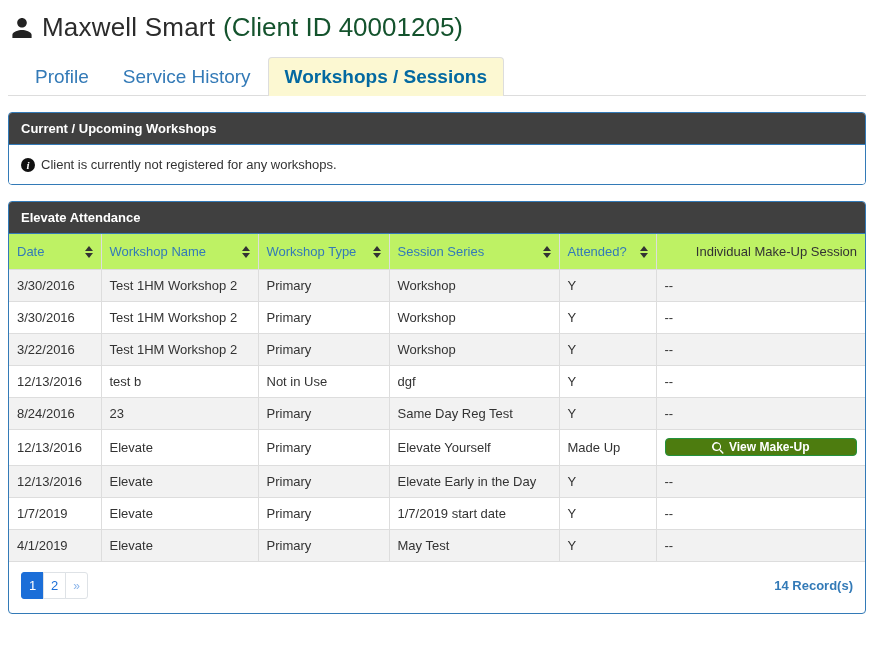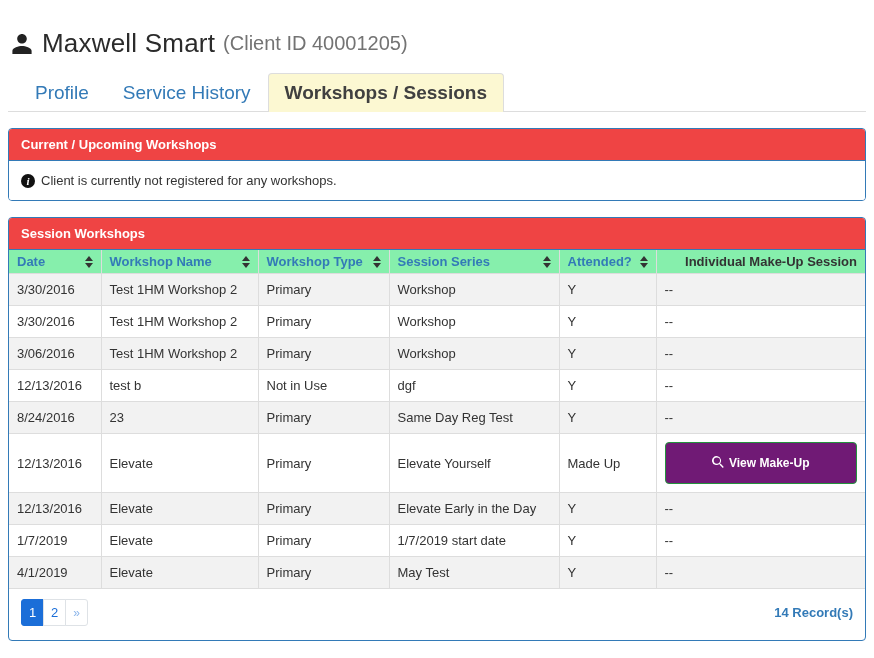--- a/index.html
+++ b/index.html
@@ -2,76 +2,76 @@
 <html><head>
 <meta charset="utf-8">
 <style>
   * { box-sizing: border-box; margin: 0; padding: 0; }
   html, body { background: #fff; width: 874px; height: 658px; }
   body {
     font-family: "Liberation Sans", "DejaVu Sans", sans-serif;
     font-size: 13px;
     color: #333;
   }
-  .container { padding: 10px 8px 0 8px; margin-top: 16px; }
+  .container { padding: 10px 8px 0 8px; }
 
   
   .page-header { display: flex; align-items: center; gap: 8px; margin: 2px 0 14px 2px; }
   .user-icon svg { width: 24px; height: 24px; fill: #222; display: block; }
   .page-title { font-size: 26px; font-weight: 400; color: #2b2b2b; letter-spacing: .2px; }
-  .client-id { font-size: 20px; color: #737373; font-weight: 400; }
+  .client-id { font-size: 26px; color: #14532d; font-weight: 400; }
 
   
   .nav-tabs { display: flex; border-bottom: 1px solid #ddd; padding-left: 10px; }
   .nav-tab {
     padding: 8px 16px; font-size: 19px; color: #337ab7; cursor: pointer;
     border: 1px solid transparent; border-bottom: none; margin-bottom: -1px;
     border-radius: 4px 4px 0 0; text-decoration: none; display: block;
   }
   .nav-tab.active {
-    background: #fcf8d2; color: #404040; font-weight: bold;
+    background: #fcf8d2; color: #0369a1; font-weight: bold;
     border-color: #ddd #ddd #fcf8d2 #ddd;
   }
 
   
   .panel { border: 1px solid #337ab7; border-radius: 4px; margin-top: 16px; overflow: hidden; }
   .panel-heading {
-    background: #ef4444; color: #fff; font-weight: bold; font-size: 13px;
+    background: #404040; color: #fff; font-weight: bold; font-size: 13px;
     padding: 8px 12px; border-bottom: 1px solid #337ab7;
   }
   .panel-body { padding: 12px 12px; background: #fff; }
   .info-line { display: flex; align-items: center; gap: 6px; }
   .info-icon {
     width: 14px; height: 14px; border-radius: 50%; background: #111; color: #fff;
     display: inline-flex; align-items: center; justify-content: center;
     font-family: "Liberation Serif", "DejaVu Serif", serif;
     font-size: 11px; font-weight: bold; font-style: italic; flex: 0 0 14px;
   }
 
   
   table.attendance { width: 100%; border-collapse: collapse; table-layout: fixed; background: #fff; }
   table.attendance th, table.attendance td {
     border-left: 1px solid #ddd; border-bottom: 1px solid #ddd;
     padding: 8px 8px; text-align: left; font-size: 13px; overflow: hidden; white-space: nowrap;
   }
   table.attendance th:first-child, table.attendance td:first-child { border-left: none; }
   table.attendance th {
-    color: #337ab7; font-weight: bold; padding: 4px 8px; position: relative; cursor: pointer;
-    background: #86efac;
+    color: #337ab7; font-weight: normal; padding: 10px 8px; position: relative; cursor: pointer;
+    background: #bef264;
   }
   table.attendance th.plain { color: #333; cursor: default; text-align: right; }
   tr.striped td { background: #f2f2f2; }
   .sort-icon { position: absolute; right: 8px; top: 50%; transform: translateY(-50%); display: inline-flex; flex-direction: column; gap: 2px; }
   .sort-icon .up { width: 0; height: 0; border-left: 4px solid transparent; border-right: 4px solid transparent; border-bottom: 5px solid #333; }
   .sort-icon .down { width: 0; height: 0; border-left: 4px solid transparent; border-right: 4px solid transparent; border-top: 5px solid #333; }
   td.makeup-cell { text-align: center; }
   .view-makeup-btn {
-    width: 100%; background: #701a75; border: 1px solid #23923d; border-radius: 4px;
-    color: #fff; font-weight: bold; font-size: 12px; padding: 13px 6px; cursor: pointer;
-    display: inline-flex; align-items: flex-start; justify-content: center; gap: 5px;
+    width: 100%; background: #4d7c0f; border: 1px solid #23923d; border-radius: 4px;
+    color: #fff; font-weight: bold; font-size: 12px; padding: 1px 6px; cursor: pointer;
+    display: inline-flex; align-items: flex-end; justify-content: center; gap: 5px;
     font-family: "Liberation Sans", "DejaVu Sans", sans-serif;
   }
   .search-icon svg { width: 12px; height: 12px; display: block; }
 
   
   .table-footer { display: flex; align-items: center; justify-content: space-between; padding: 10px 12px 14px 12px; }
   .pagination { display: inline-flex; }
   .page-btn {
     min-width: 23px; height: 27px; display: inline-flex; align-items: center; justify-content: center;
     border: 1px solid #dee2e6; background: #fff; color: #1b6ed8; font-size: 13px; cursor: pointer;
@@ -108,21 +108,21 @@
     <div class="panel-heading">Current / Upcoming Workshops</div>
     <div class="panel-body">
       <div class="info-line">
         <span class="info-icon">i</span>
         <span>Client is currently not registered for any workshops.</span>
       </div>
     </div>
   </div>
 
   <div class="panel">
-    <div class="panel-heading">Session Workshops</div>
+    <div class="panel-heading">Elevate Attendance</div>
     <table class="attendance">
       <colgroup>
           <col style="width: 92px;">
           <col style="width: 157px;">
           <col style="width: 131px;">
           <col style="width: 170px;">
           <col style="width: 97px;">
           <col style="width: 209px;">
         </colgroup>
       <thead>
@@ -161,21 +161,21 @@
           </tr>
           <tr>
             <td>3/30/2016</td>
             <td>Test 1HM Workshop 2</td>
             <td>Primary</td>
             <td>Workshop</td>
             <td>Y</td>
             <td class="makeup-cell">--</td>
           </tr>
           <tr class="striped">
-            <td>3/06/2016</td>
+            <td>3/22/2016</td>
             <td>Test 1HM Workshop 2</td>
             <td>Primary</td>
             <td>Workshop</td>
             <td>Y</td>
             <td class="makeup-cell">--</td>
           </tr>
           <tr>
             <td>12/13/2016</td>
             <td>test b</td>
             <td>Not in Use</td>

